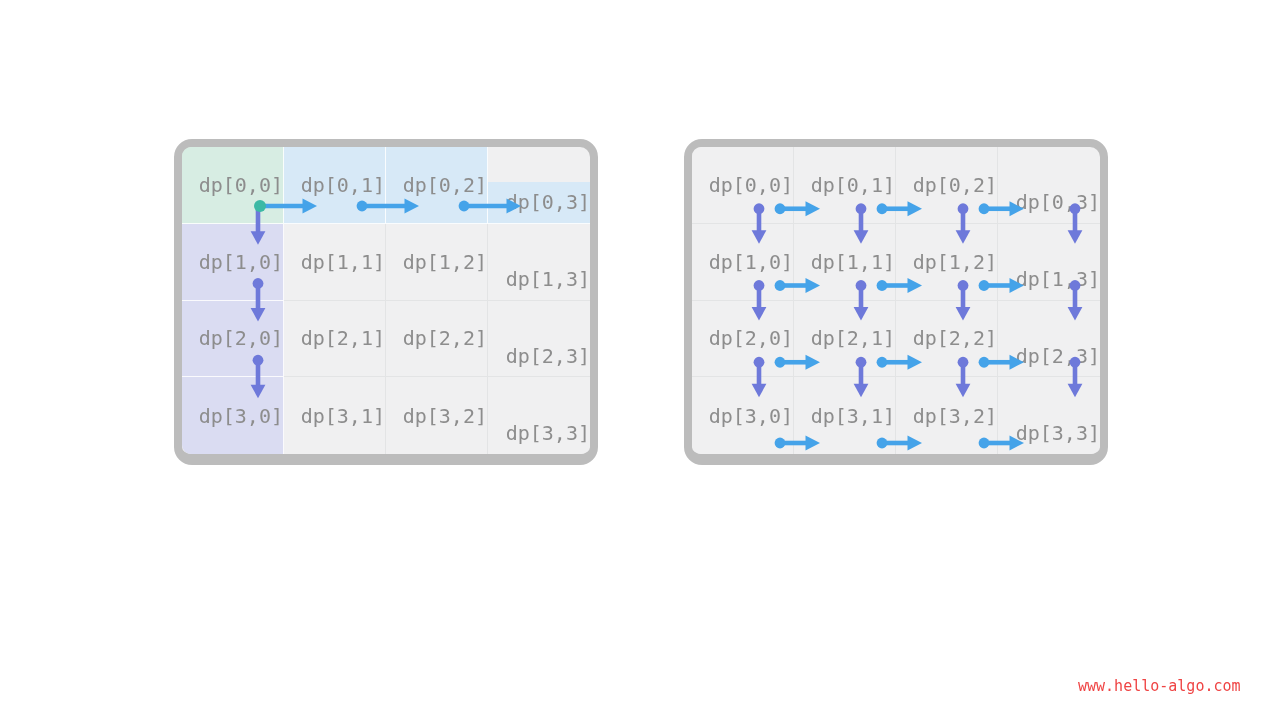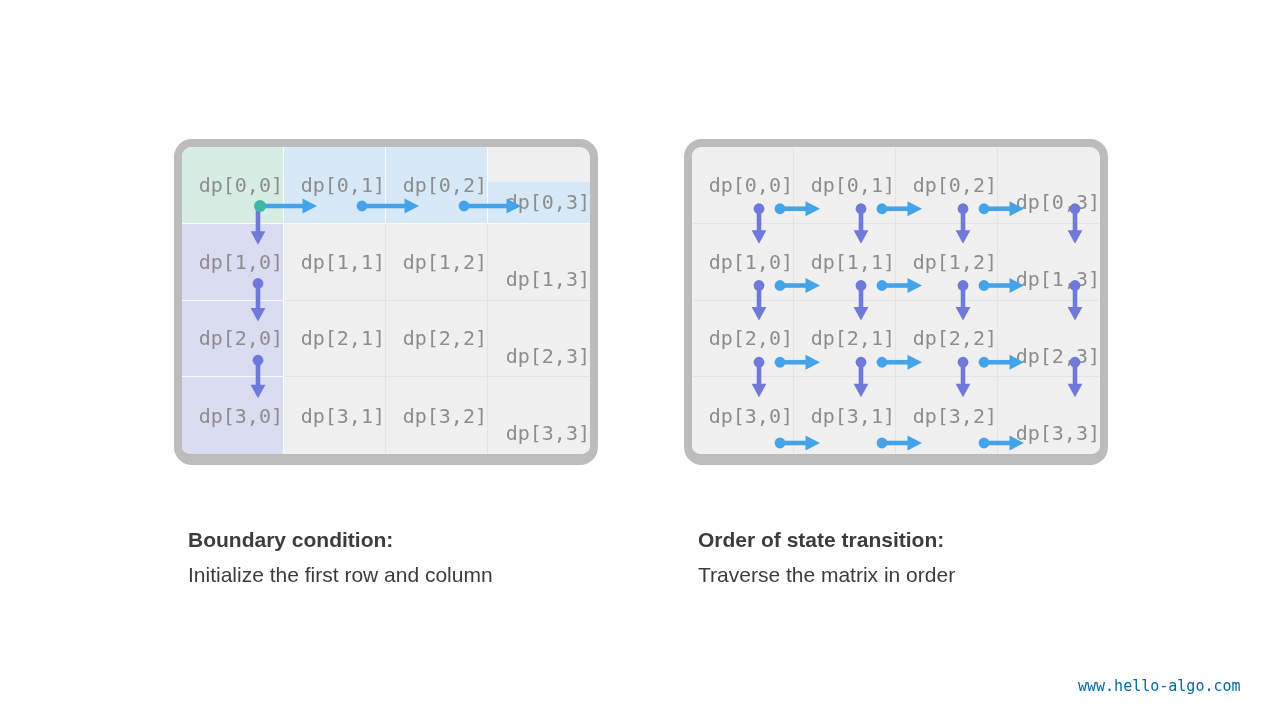--- a/index.html
+++ b/index.html
@@ -33,21 +33,21 @@
 
   
   .caption{position:absolute;top:522px;font-size:21px;line-height:35px;color:#3c3c3c;}
   .cap-left{left:188px;}
   .cap-right{left:698px;}
   .caption-title{font-weight:bold;}
 
   
   .watermark{position:absolute;left:1078px;top:677px;
              font-family:"DejaVu Sans Mono","Liberation Mono",monospace;
-             font-size:15px;color:#0369a1;}
+             font-size:15px;color:#ef4444;}
 </style>
 </head>
 <body>
 
 <div class="page">
 
   <div class="grid-frame fig-left" id="grid-left">
     <div class="cells">
         <div class="cell c-green">
           <span>dp[0,0]</span>
@@ -299,24 +299,16 @@
           <circle cx="190" cy="296" r="5.4" fill="#45a3e9"></circle>
         </g>
         <g>
           <line x1="292" y1="296" x2="322" y2="296" stroke="#45a3e9" stroke-width="4.6"></line>
           <polygon points="332,296 317.5,288.6 317.5,303.4" fill="#45a3e9"></polygon>
           <circle cx="292" cy="296" r="5.4" fill="#45a3e9"></circle>
         </g>
       </svg>
   </div>
 
-  <div class="caption cap-left">
-    <div class="caption-title">Boundary condition:</div>
-    <div class="caption-sub">Initialize the first row and column</div>
-  </div>
-
-  <div class="caption cap-right">
-    <div class="caption-title">Order of state transition:</div>
-    <div class="caption-sub">Traverse the matrix in order</div>
-  </div>
+
 
   <div class="watermark">www.hello-algo.com</div>
 </div>
 
 </body></html>

